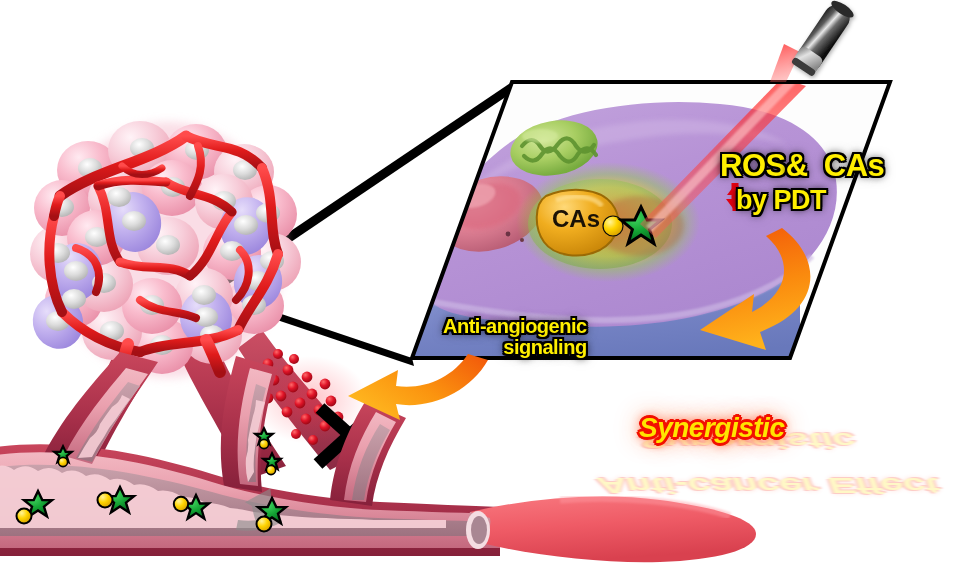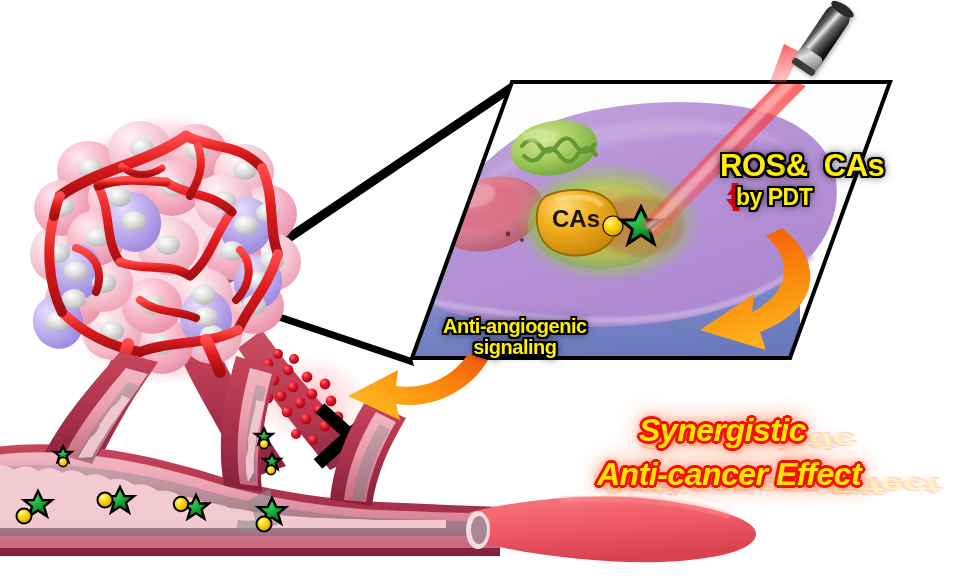--- a/index.html
+++ b/index.html
@@ -16,30 +16,30 @@
     font-weight:bold;
     letter-spacing:-0.5px;
     text-shadow:
       -2px -2px 0 #000, 2px -2px 0 #000, -2px 2px 0 #000, 2px 2px 0 #000,
       0 -2px 0 #000, 0 2px 0 #000, -2px 0 0 #000, 2px 0 0 #000,
       0 0 7px rgba(0,0,0,.85), 0 0 12px rgba(0,0,0,.55);
     white-space:nowrap;
     line-height:1.04;
   }
   #ros-line{ left:692px; top:150px; font-size:31px;padding-left:28px; }
-  #pdt-line{ left:736px; top:186px; font-size:23px; }
+  #pdt-line{ left:736px; top:186px; font-size:27px; }
   #anti-ang{ left:443px; top:316px; font-size:20px; text-align:center; }
-  #anti-ang .l2{display:block;text-align:center;}
+  #anti-ang .l2{display:block;text-align:right;}
 
   .syn{
     position:absolute;
     color:#ffe400;
     font-weight:bold;
     font-style:italic;
-    font-size:32px;
+    font-size:28px;
     letter-spacing:-0.5px;
     white-space:nowrap;
     text-shadow:
       -2px -2px 0 #f21000, 2px -2px 0 #f21000, -2px 2px 0 #f21000, 2px 2px 0 #f21000,
       0 -3px 0 #f21000, 0 3px 0 #f21000, -3px 0 0 #f21000, 3px 0 0 #f21000,
       0 0 10px rgba(255,40,0,.95), 0 0 20px rgba(255,80,0,.75),
       0 0 30px rgba(255,120,0,.45);
   }
   #syn1{ left:639px; top:412px; }
   #syn2{ left:597px; top:456px; }
@@ -547,15 +547,14 @@
   <div class="lbl-yellow" id="anti-ang">
     <span class="l1">Anti-angiogenic</span>
     <span class="l2">signaling</span>
   </div>
 
   <div class="cas-word">CAs</div>
 
   <div class="syn-refl" id="syn1r">Synergistic</div>
   <div class="syn-refl" id="syn2r">Anti-cancer Effect</div>
   <div class="syn" id="syn1">Synergistic</div>
-  <div class="syn" id="syn2">Anti-cancer Effect</div>
 
 </div>
 
 </body></html>

